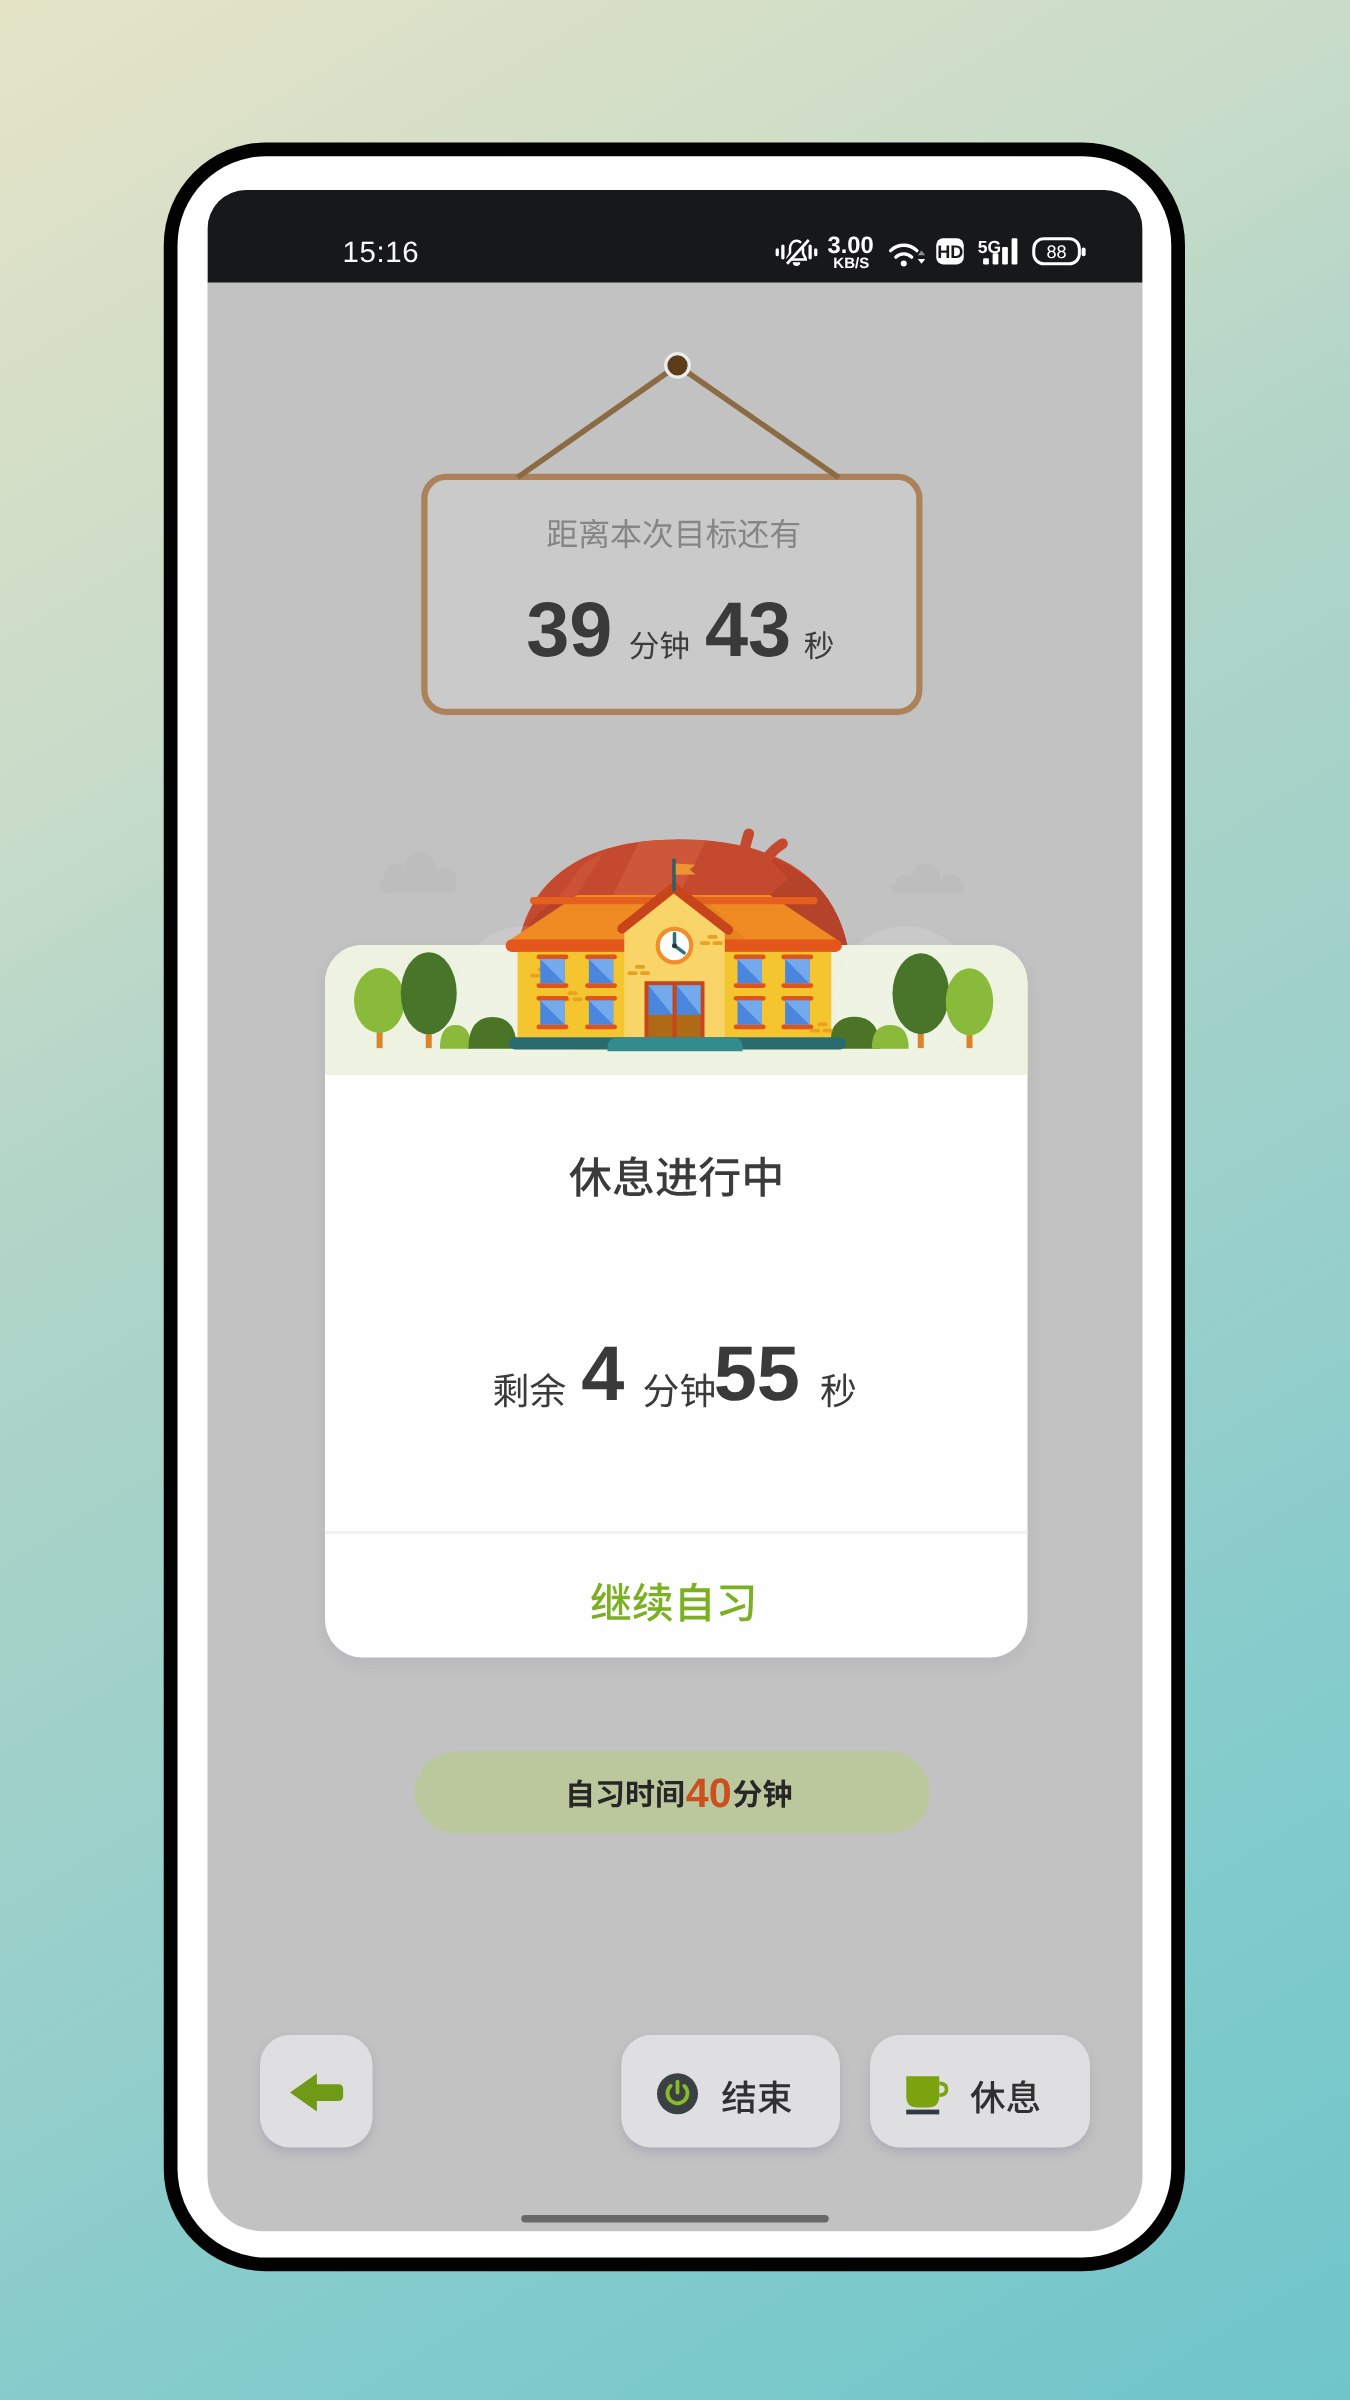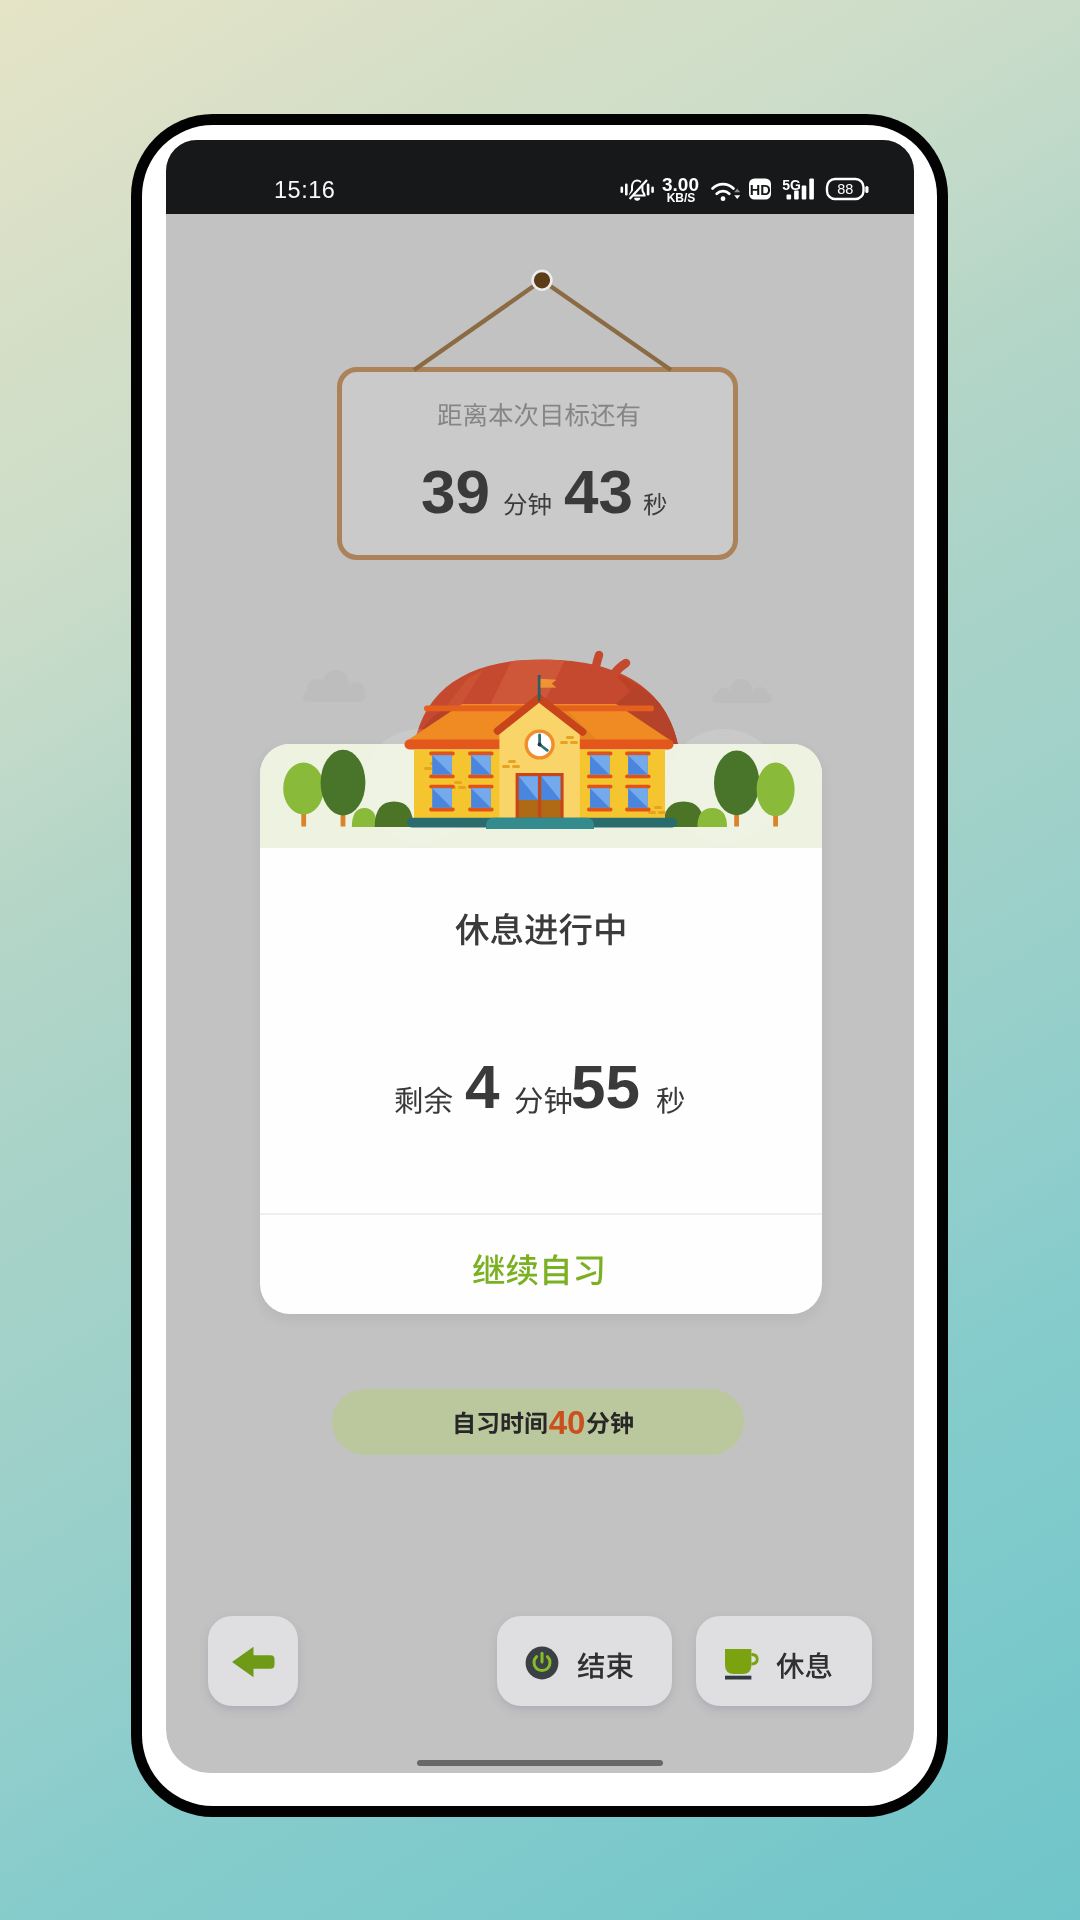--- a/index.html
+++ b/index.html
@@ -9,21 +9,21 @@
    #e5e4c7 0%, #d6dfc7 12.6%, #c9dcc9 25.2%, #b2d5c7 37.4%,
    #98cfca 62.6%, #87cccc 74.8%, #6fc5c9 100%);}
 .abs{position:absolute}
 </style></head><body>
 <div id="page">
 
 <div class="abs" style="left:131px;top:114px;width:817px;height:1703px;background:#020202;border-radius:82px;"></div>
 
 <div class="abs" style="left:142px;top:125px;width:795px;height:1681px;background:#fff;border-radius:71px;"></div>
 
-<div class="abs" style="left:166px;top:140px;width:748px;height:1633px;background:#c3c2c2;border-radius:31px 31px 44px 44px;overflow:hidden;">
+<div class="abs" style="left:166px;top:152px;width:748px;height:1633px;background:#c3c2c2;border-radius:31px 31px 44px 44px;overflow:hidden;">
 
 <div class="abs" style="left:0px;top:0px;width:748px;height:74px;background:#17181a;"></div>
 <svg style="position:absolute;left:100.5px;top:33.3px;z-index:21" width="96.3" height="32.9">
         <text x="7" y="24.7" font-family="Liberation Sans, sans-serif" font-size="23.5" font-weight="400" fill="#f8f8f8" letter-spacing="0.5" text-anchor="start">15:16</text>
       </svg>
 
 <svg class="abs" style="left:448px;top:30px;z-index:21" width="256" height="36" viewBox="614 176 256 36">
         <g fill="#fff">
           <g>
             <rect x="620.5" y="192.5" width="2.6" height="6.5" rx="1.3"></rect>

